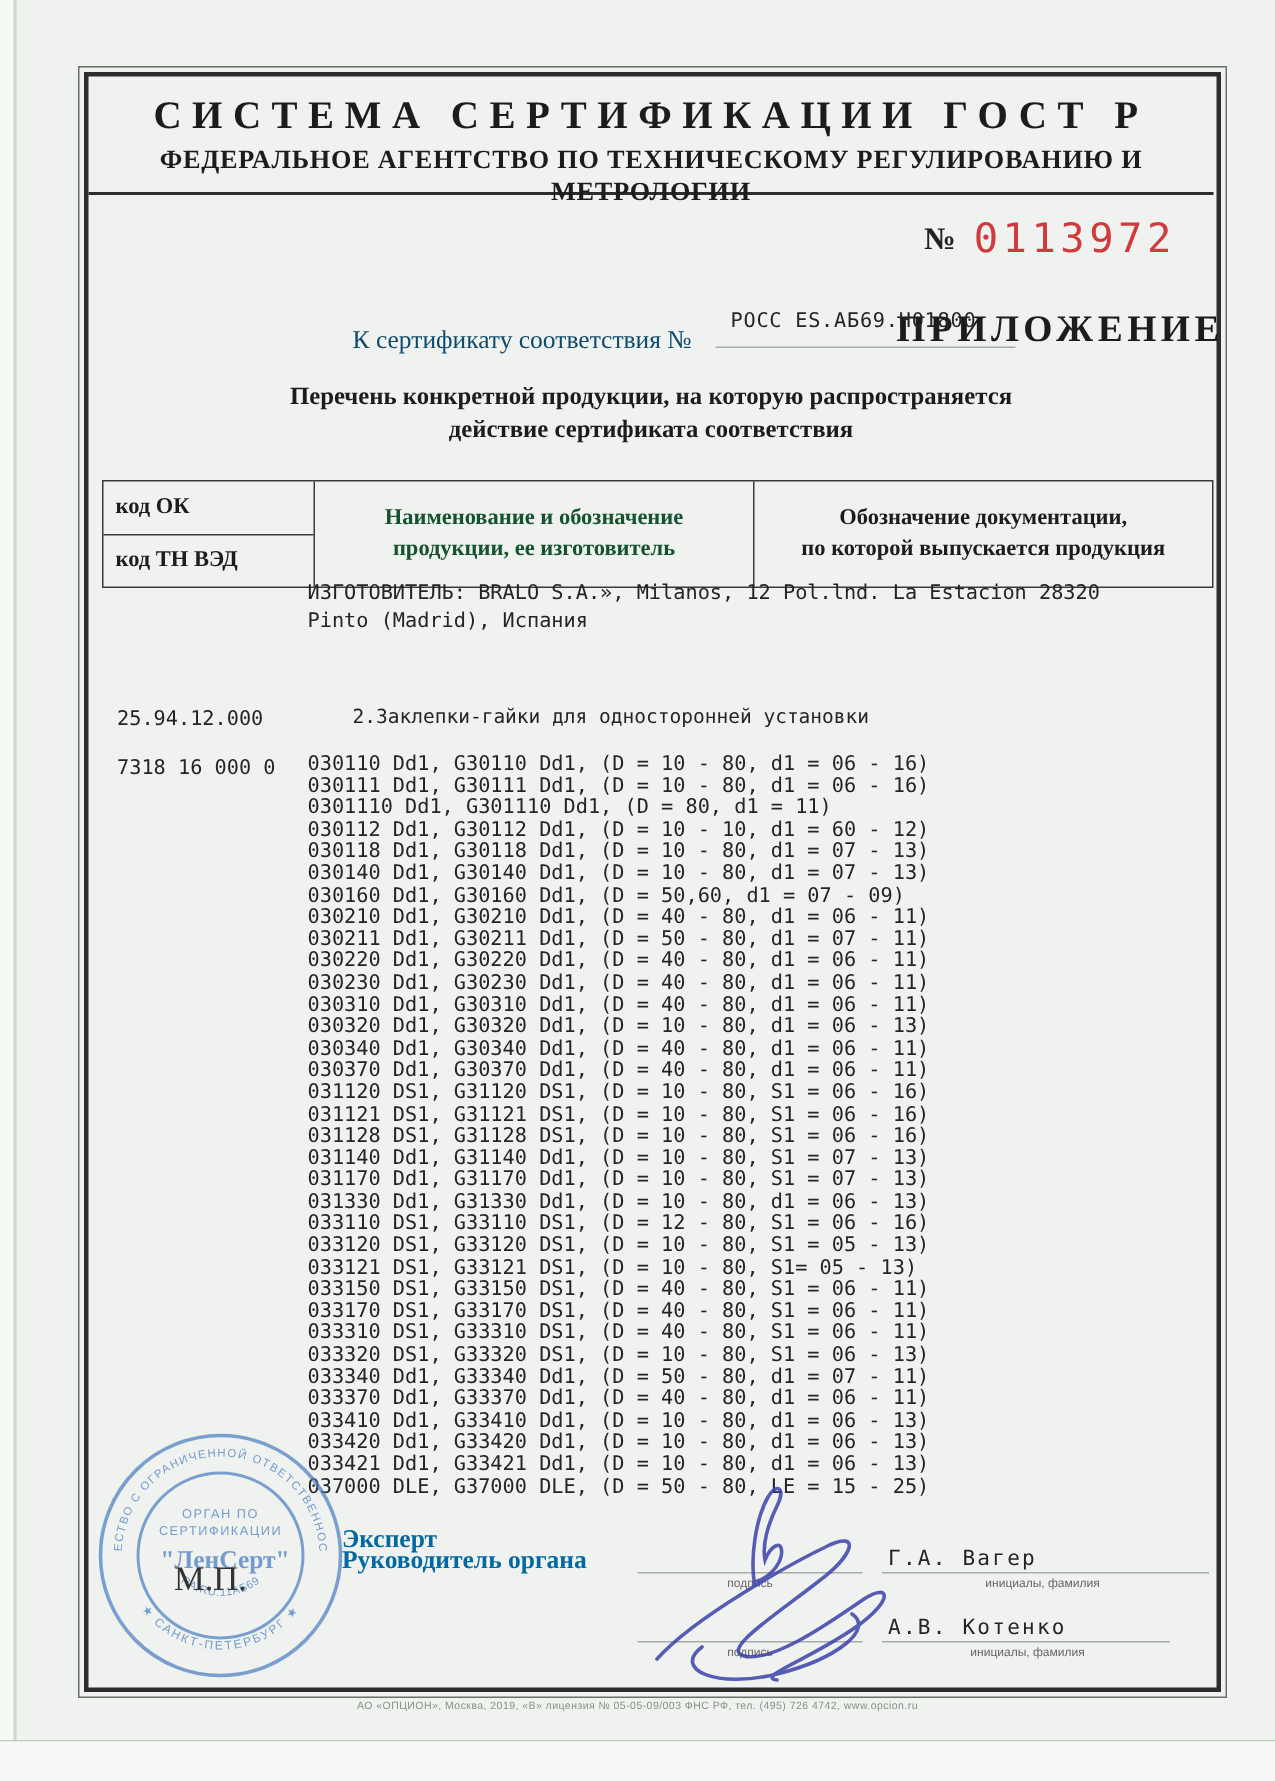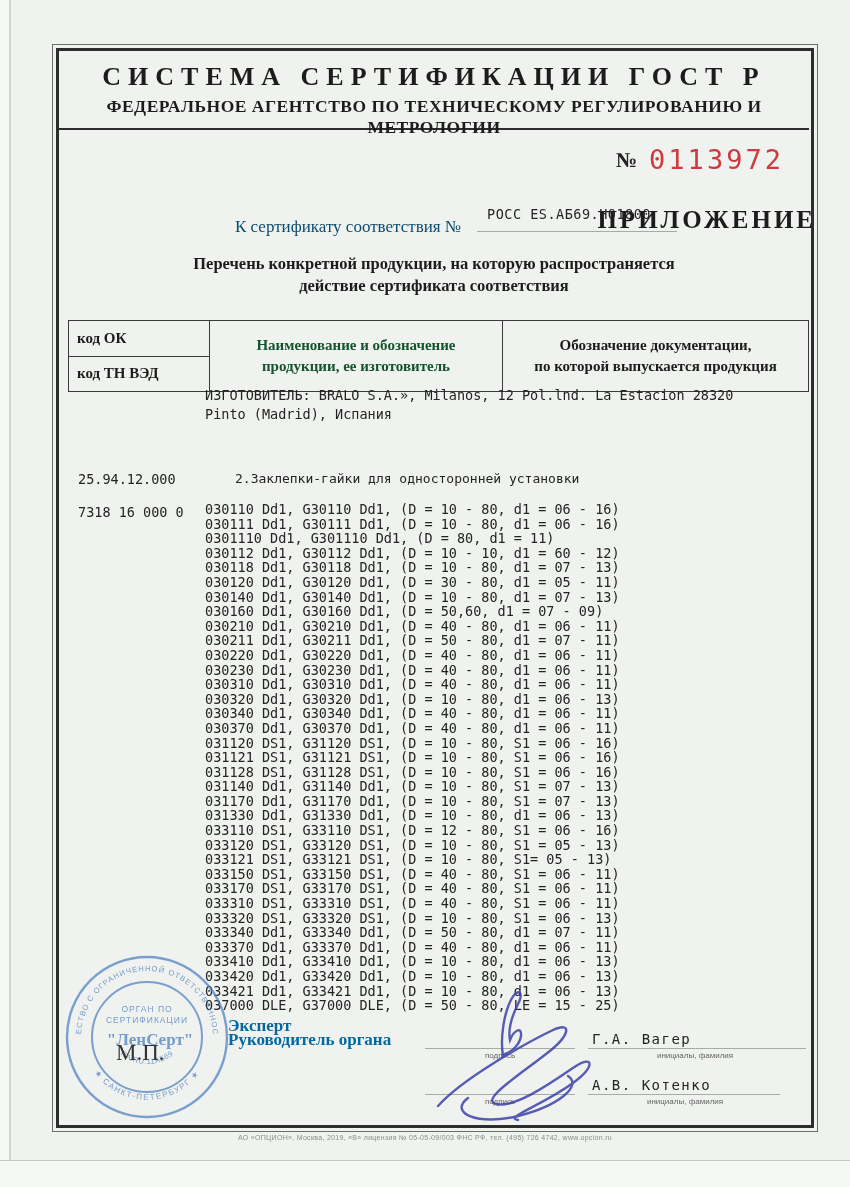--- a/index.html
+++ b/index.html
@@ -113,21 +113,20 @@
   <div class="ok-code mono">25.94.12.000</div>
   <div class="product-title mono">2.Заклепки-гайки для односторонней установки</div>
   <div class="tnved-code mono">7318 16 000 0</div>
 
   <div class="code-list mono">
       <div class="code-line">030110 Dd1, G30110 Dd1, (D = 10 - 80, d1 = 06 - 16)</div>
       <div class="code-line">030111 Dd1, G30111 Dd1, (D = 10 - 80, d1 = 06 - 16)</div>
       <div class="code-line">0301110 Dd1, G301110 Dd1, (D = 80, d1 = 11)</div>
       <div class="code-line">030112 Dd1, G30112 Dd1, (D = 10 - 10, d1 = 60 - 12)</div>
       <div class="code-line">030118 Dd1, G30118 Dd1, (D = 10 - 80, d1 = 07 - 13)</div>
-      <div class="code-line">030120 Dd1, G30120 Dd1, (D = 30 - 80, d1 = 05 - 11)</div>
       <div class="code-line">030140 Dd1, G30140 Dd1, (D = 10 - 80, d1 = 07 - 13)</div>
       <div class="code-line">030160 Dd1, G30160 Dd1, (D = 50,60, d1 = 07 - 09)</div>
       <div class="code-line">030210 Dd1, G30210 Dd1, (D = 40 - 80, d1 = 06 - 11)</div>
       <div class="code-line">030211 Dd1, G30211 Dd1, (D = 50 - 80, d1 = 07 - 11)</div>
       <div class="code-line">030220 Dd1, G30220 Dd1, (D = 40 - 80, d1 = 06 - 11)</div>
       <div class="code-line">030230 Dd1, G30230 Dd1, (D = 40 - 80, d1 = 06 - 11)</div>
       <div class="code-line">030310 Dd1, G30310 Dd1, (D = 40 - 80, d1 = 06 - 11)</div>
       <div class="code-line">030320 Dd1, G30320 Dd1, (D = 10 - 80, d1 = 06 - 13)</div>
       <div class="code-line">030340 Dd1, G30340 Dd1, (D = 40 - 80, d1 = 06 - 11)</div>
       <div class="code-line">030370 Dd1, G30370 Dd1, (D = 40 - 80, d1 = 06 - 11)</div>

